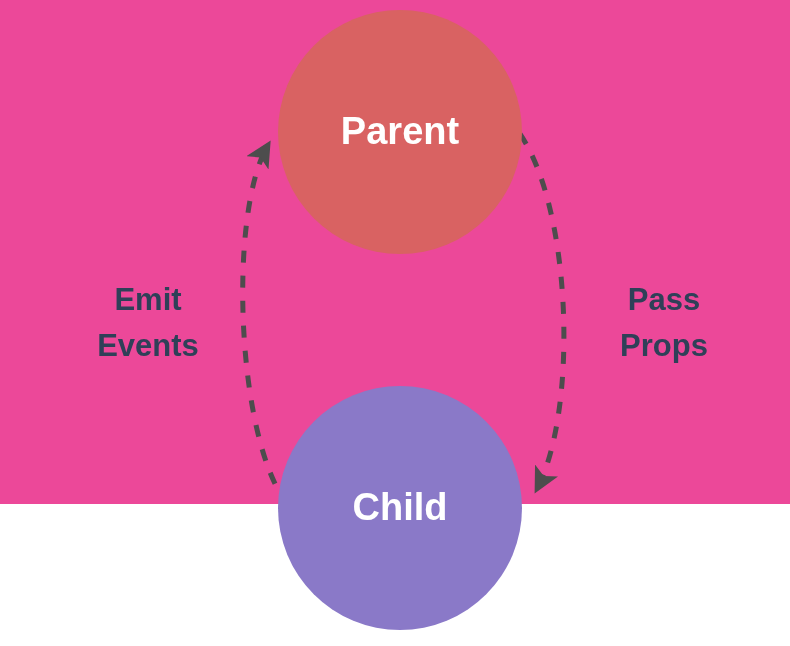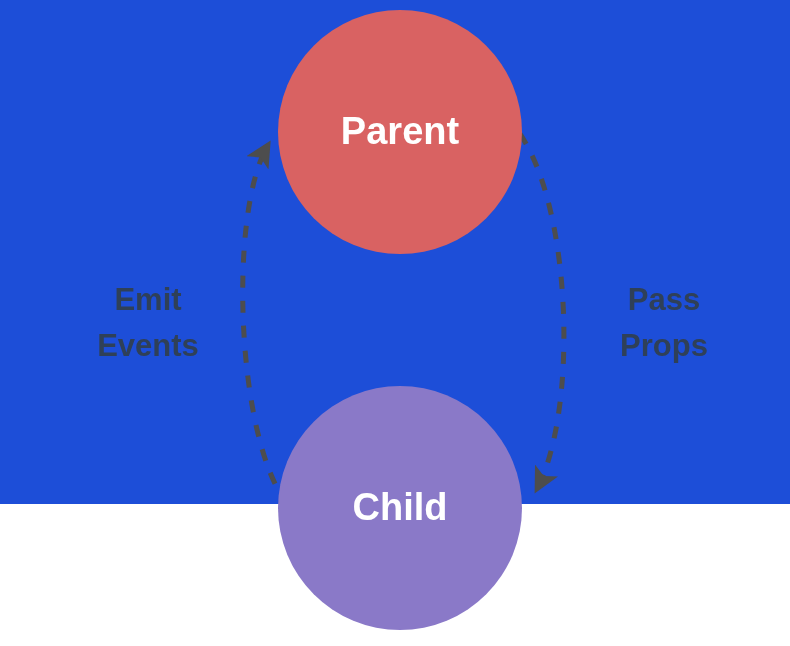--- a/index.html
+++ b/index.html
@@ -10,21 +10,21 @@
   body {
     width: 790px;
     height: 646px;
     font-family: "Liberation Sans", sans-serif;
     overflow: hidden;
   }
   #diagram-root {
     position: relative;
     width: 790px;
     height: 504px;
-    background: #1d4ed8;
+    background: #ec4899;
   }
   #flow-svg {
     position: absolute;
     left: 0;
     top: 0;
     width: 790px;
     height: 646px;
   }
   .node-label {
     fill: #ffffff;

